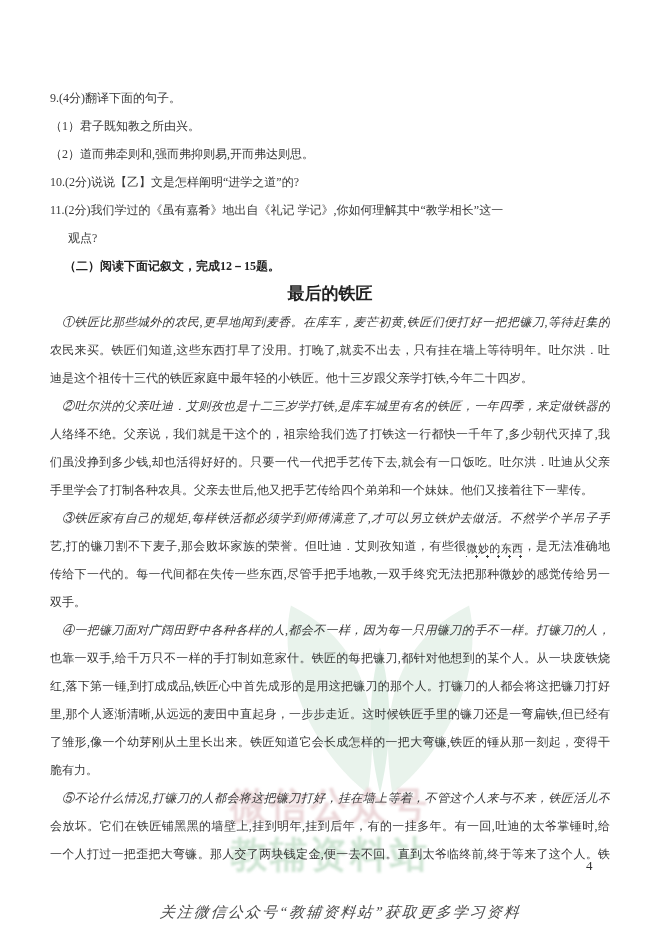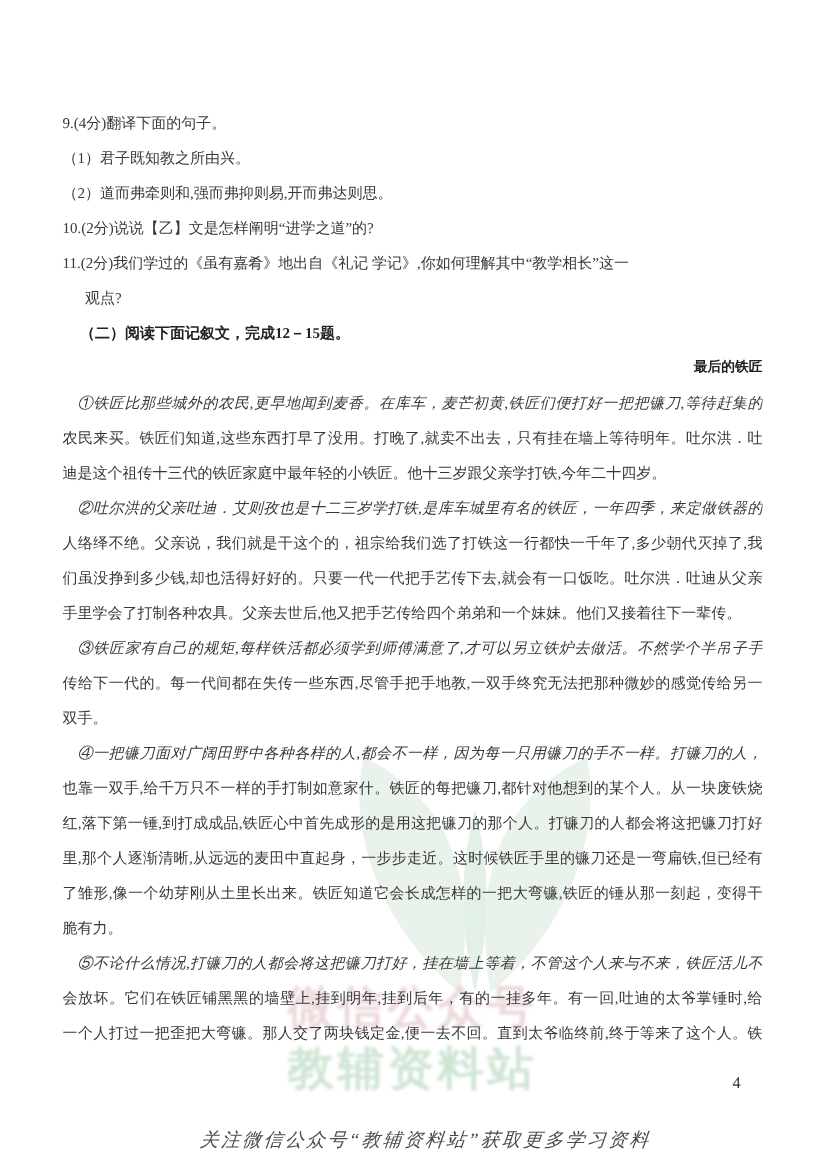--- a/index.html
+++ b/index.html
@@ -18,21 +18,21 @@
            font-weight:bold;letter-spacing:3px;font-size:37px;line-height:1;
            filter:blur(1.2px);font-family:"Liberation Sans","DejaVu Sans",sans-serif;}
   .wm-t1{top:787px;color:#ecd8da;}
   .wm-t2{top:836px;color:#cfe5d4;}
   
   .sheet{position:relative;z-index:1;padding:84px 50px 0 50px;}
   .ln{height:28px;line-height:28px;font-size:12px;overflow:hidden;white-space:normal;}
   .q{text-align:left;}
   .ind{padding-left:18px;}
   .sec{font-weight:bold;color:#222;margin-left:14px;}
-  .title{font-weight:bold;color:#222;text-align:right;font-size:11px;}
+  .title{font-weight:bold;color:#222;text-align:center;font-size:17px;}
   .tj{text-align:justify;text-align-last:justify;}
   .tl{text-align:justify;text-align-last:left;}
   .first{text-indent:12px;font-style:italic;}
   .emph{
     font-size:11px;
     vertical-align:-2px;
     padding-bottom:5px;
     background-image:radial-gradient(circle,#3a3a3a 1.2px,transparent 1.4px);
     background-size:11px 5px;
     background-repeat:repeat-x;
@@ -71,20 +71,21 @@
   <div class="ln tj first">①铁匠比那些城外的农民,更早地闻到麦香。在库车，麦芒初黄,铁匠们便打好一把把镰刀,等待赶集的</div>
   <div class="ln tj">农民来买。铁匠们知道,这些东西打早了没用。打晚了,就卖不出去，只有挂在墙上等待明年。吐尔洪．吐</div>
   <div class="ln tl">迪是这个祖传十三代的铁匠家庭中最年轻的小铁匠。他十三岁跟父亲学打铁,今年二十四岁。</div>
 
   <div class="ln tj first">②吐尔洪的父亲吐迪．艾则孜也是十二三岁学打铁,是库车城里有名的铁匠，一年四季，来定做铁器的</div>
   <div class="ln tj">人络绎不绝。父亲说，我们就是干这个的，祖宗给我们选了打铁这一行都快一千年了,多少朝代灭掉了,我</div>
   <div class="ln tj">们虽没挣到多少钱,却也活得好好的。只要一代一代把手艺传下去,就会有一口饭吃。吐尔洪．吐迪从父亲</div>
   <div class="ln tl">手里学会了打制各种农具。父亲去世后,他又把手艺传给四个弟弟和一个妹妹。他们又接着往下一辈传。</div>
 
   <div class="ln tj first">③铁匠家有自己的规矩,每样铁活都必须学到师傅满意了,才可以另立铁炉去做活。不然学个半吊子手</div>
+  <div class="ln tj"><span>艺,打的镰刀割不下麦子,那会败坏家族的荣誉。但吐迪．艾则孜知道，有些很</span><span class="emph">微妙的东西</span><span>，是无法准确地</span></div>
   <div class="ln tj">传给下一代的。每一代间都在失传一些东西,尽管手把手地教,一双手终究无法把那种微妙的感觉传给另一</div>
   <div class="ln tl">双手。</div>
 
   <div class="ln tj first">④一把镰刀面对广阔田野中各种各样的人,都会不一样，因为每一只用镰刀的手不一样。打镰刀的人，</div>
   <div class="ln tj">也靠一双手,给千万只不一样的手打制如意家什。铁匠的每把镰刀,都针对他想到的某个人。从一块废铁烧</div>
   <div class="ln tj">红,落下第一锤,到打成成品,铁匠心中首先成形的是用这把镰刀的那个人。打镰刀的人都会将这把镰刀打好</div>
   <div class="ln tj">里,那个人逐渐清晰,从远远的麦田中直起身，一步步走近。这时候铁匠手里的镰刀还是一弯扁铁,但已经有</div>
   <div class="ln tj">了雏形,像一个幼芽刚从土里长出来。铁匠知道它会长成怎样的一把大弯镰,铁匠的锤从那一刻起，变得干</div>
   <div class="ln tl">脆有力。</div>
 

